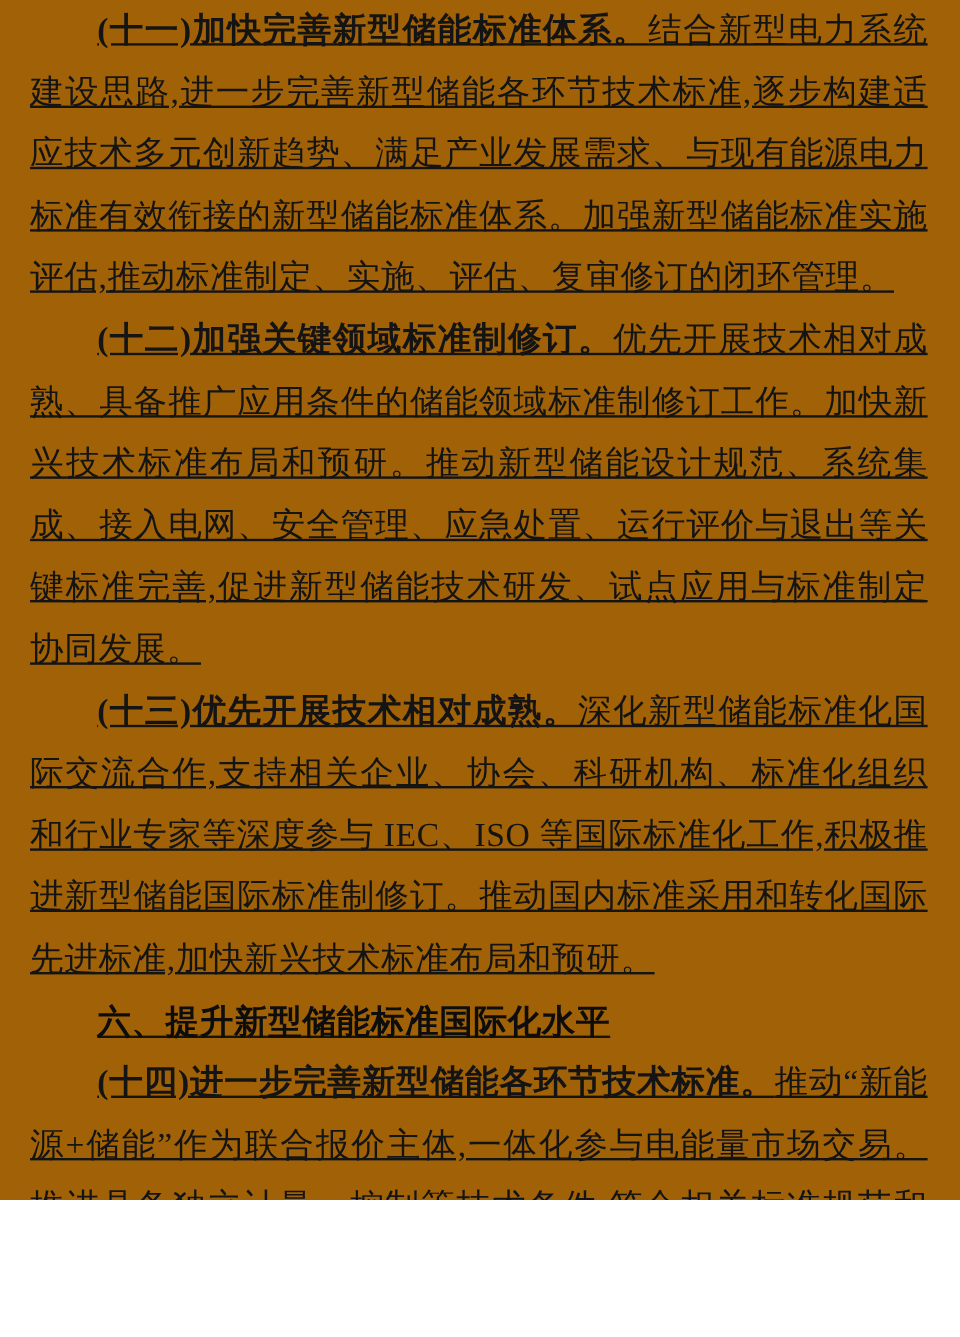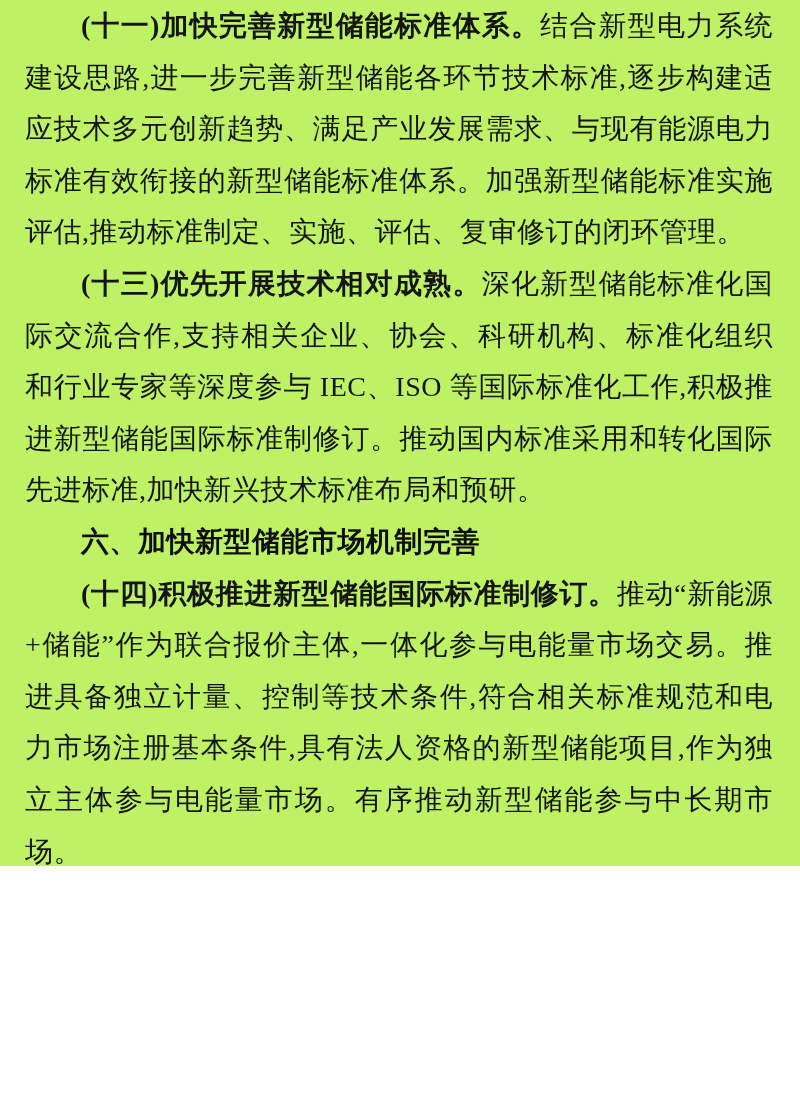--- a/index.html
+++ b/index.html
@@ -3,30 +3,31 @@
 <meta charset="utf-8">
 <style>
   html, body {
     margin: 0;
     padding: 0;
     background: #ffffff;
   }
   .page {
     position: relative;
     width: 800px;
-    height: 866px;
+    height: 1000px;
     box-sizing: border-box;
-    background: #bef264;
+    background: #a16207;
     overflow: hidden;
     padding: 0 27px 0 25px;
     color: #141414;
     font-family: "Liberation Serif", "DejaVu Serif", serif;
     font-size: 28px;
     line-height: 51.6px;
     letter-spacing: 0.5px;
+    text-decoration: underline;
   }
   .para {
     margin: 0;
     text-indent: 2em;
     text-align: justify;
     text-justify: inter-ideograph;
   }
   .para .lead {
     font-weight: bold;
   }
@@ -41,20 +42,21 @@
     color: #0d0d0d;
   }
 </style>
 </head>
 <body>
 
 <div class="page">
 
   <p class="para"><span class="lead">(十一)加快完善新型储能标准体系。</span><span>结合新型电力系统建设思路,进一步完善新型储能各环节技术标准,逐步构建适应技术多元创新趋势、满足产业发展需求、与现有能源电力标准有效衔接的新型储能标准体系。加强新型储能标准实施评估,推动标准制定、实施、评估、复审修订的闭环管理。</span></p>
 
+  <p class="para"><span class="lead">(十二)加强关键领域标准制修订。</span><span>优先开展技术相对成熟、具备推广应用条件的储能领域标准制修订工作。加快新兴技术标准布局和预研。推动新型储能设计规范、系统集成、接入电网、安全管理、应急处置、运行评价与退出等关键标准完善,促进新型储能技术研发、试点应用与标准制定协同发展。</span></p>
 
   <p class="para"><span class="lead">(十三)优先开展技术相对成熟。</span><span>深化新型储能标准化国际交流合作,支持相关企业、协会、科研机构、标准化组织和行业专家等深度参与 IEC、ISO 等国际标准化工作,积极推进新型储能国际标准制修订。推动国内标准采用和转化国际先进标准,加快新兴技术标准布局和预研。</span></p>
 
-  <h2 class="section-heading">六、加快新型储能市场机制完善</h2>
+  <h2 class="section-heading">六、提升新型储能标准国际化水平</h2>
 
-  <p class="para"><span class="lead">(十四)积极推进新型储能国际标准制修订。</span><span>推动“新能源+储能”作为联合报价主体,一体化参与电能量市场交易。推进具备独立计量、控制等技术条件,符合相关标准规范和电力市场注册基本条件,具有法人资格的新型储能项目,作为独立主体参与电能量市场。有序推动新型储能参与中长期市场。</span></p>
+  <p class="para"><span class="lead">(十四)进一步完善新型储能各环节技术标准。</span><span>推动“新能源+储能”作为联合报价主体,一体化参与电能量市场交易。推进具备独立计量、控制等技术条件,符合相关标准规范和电力市场注册基本条件,具有法人资格的新型储能项目,作为独立主体参与电能量市场。有序推动新型储能参与中长期市场。</span></p>
 
 </div>
 
 </body></html>

